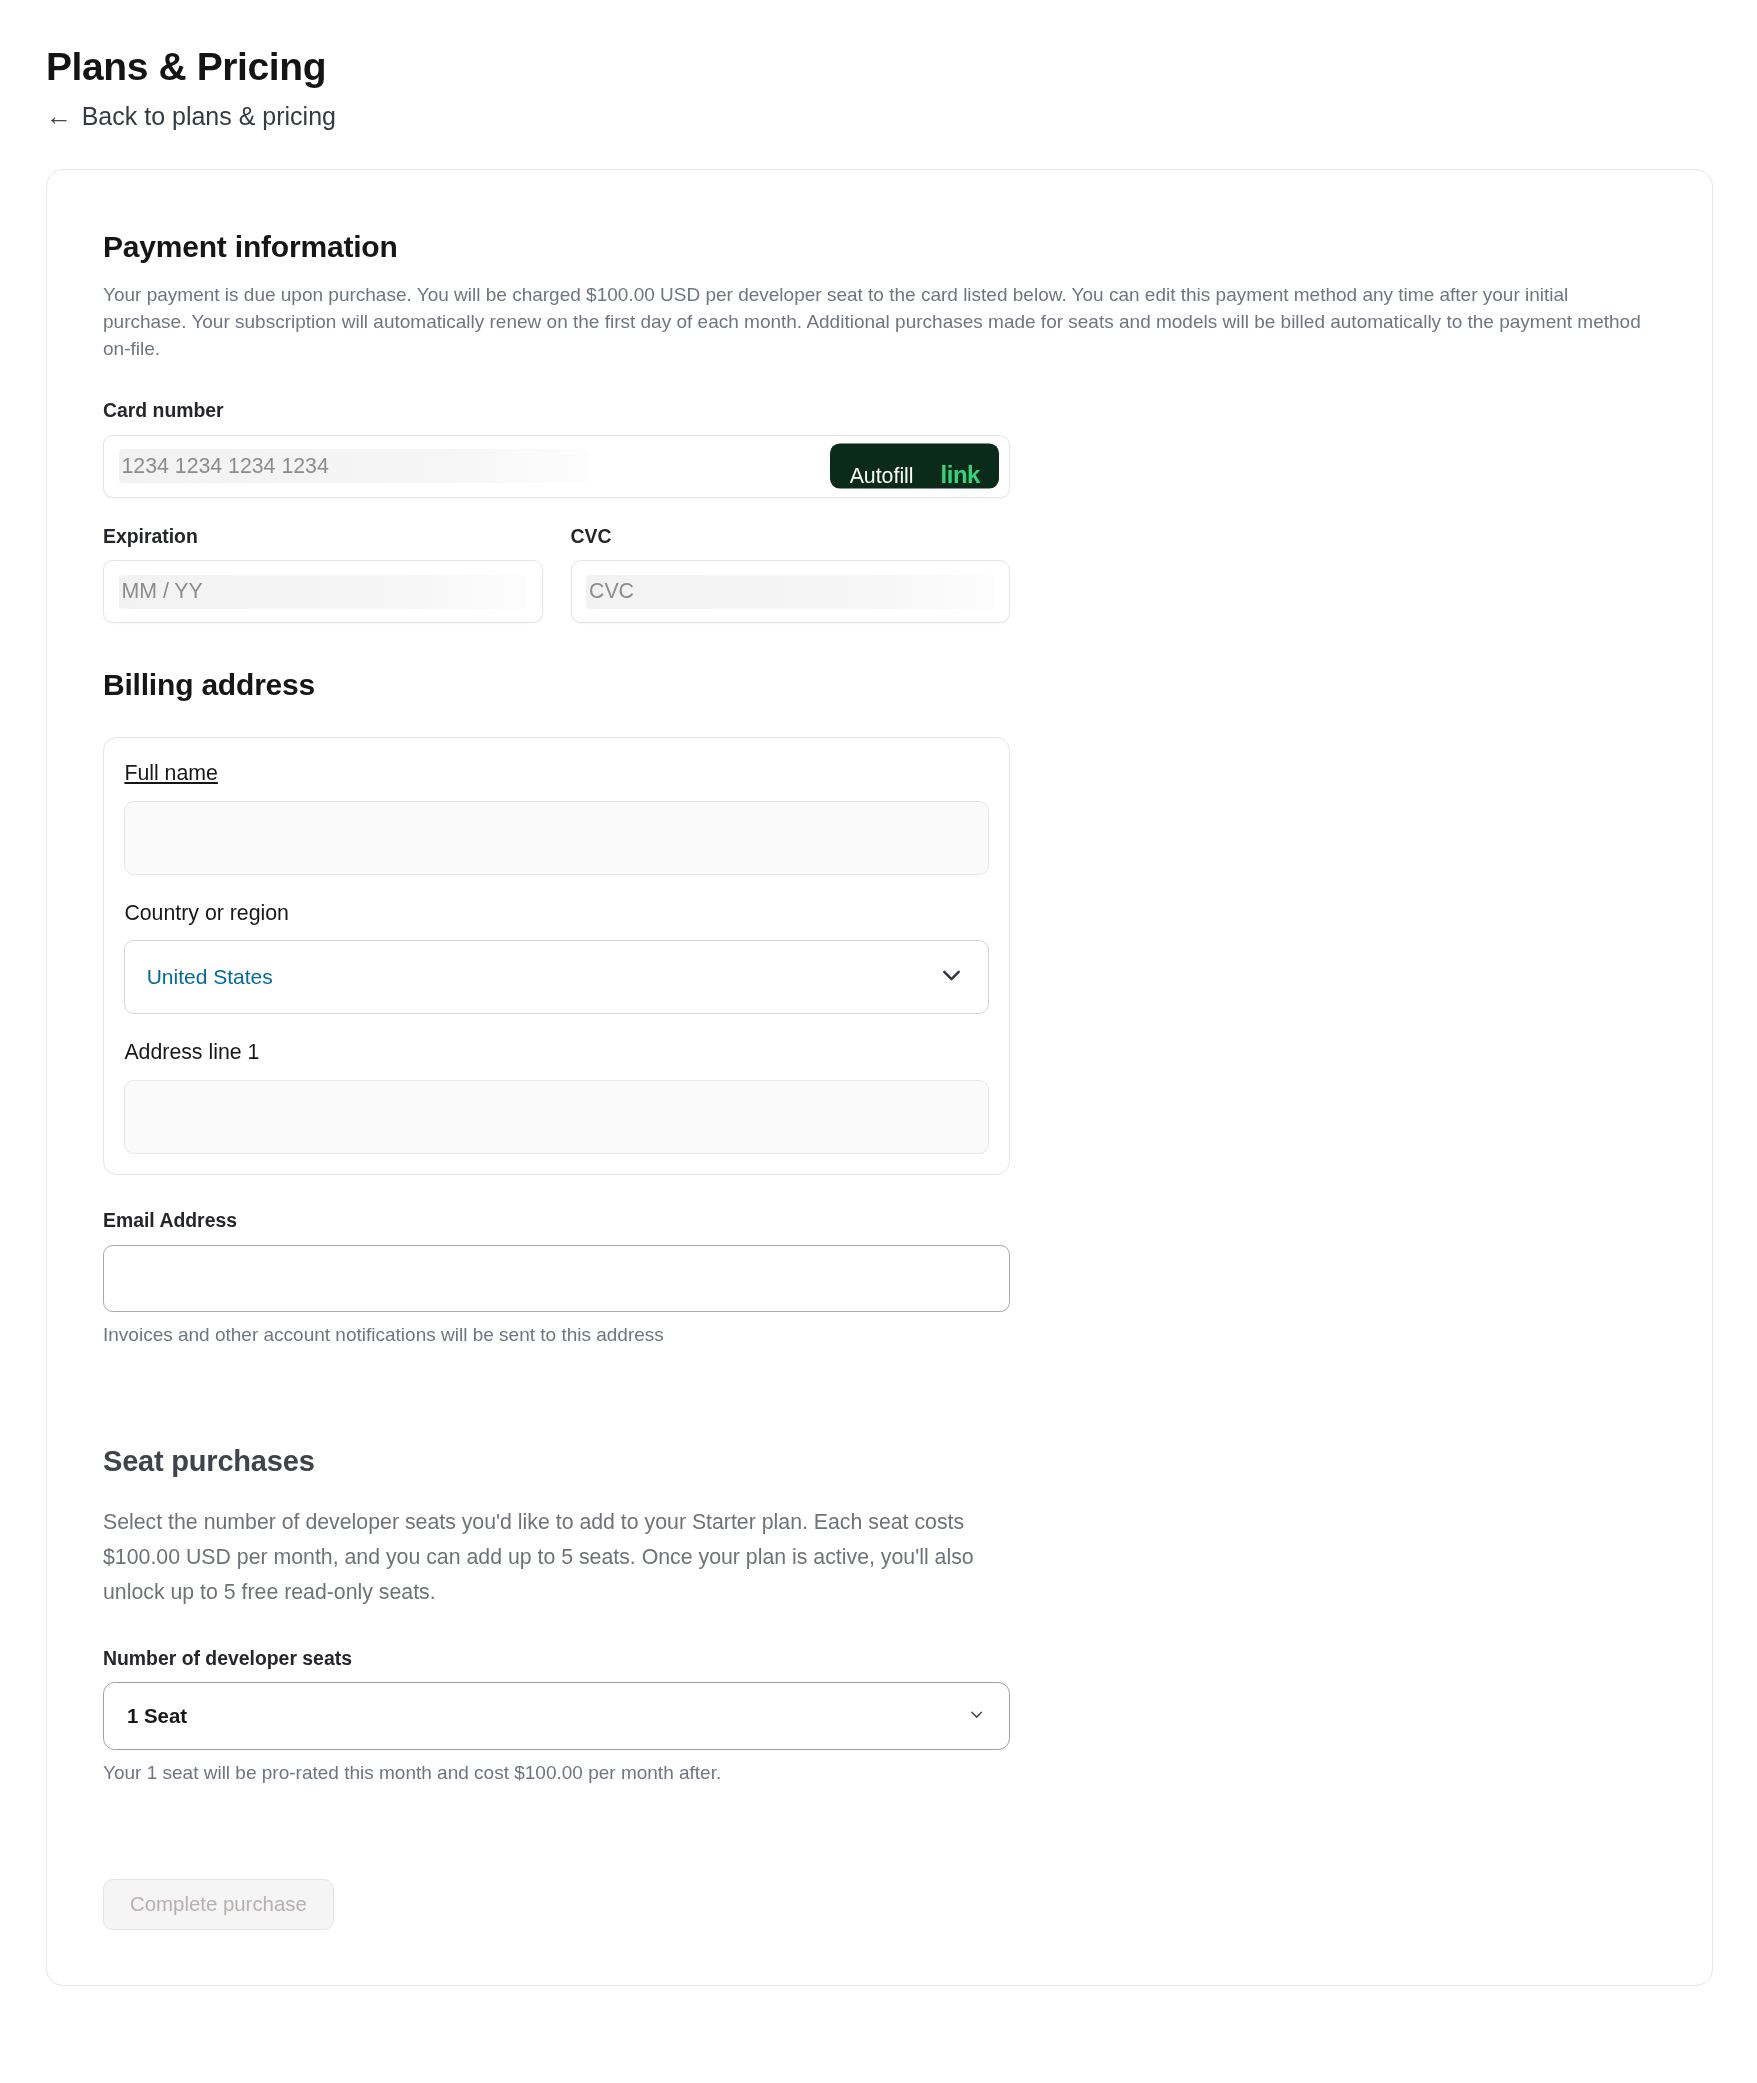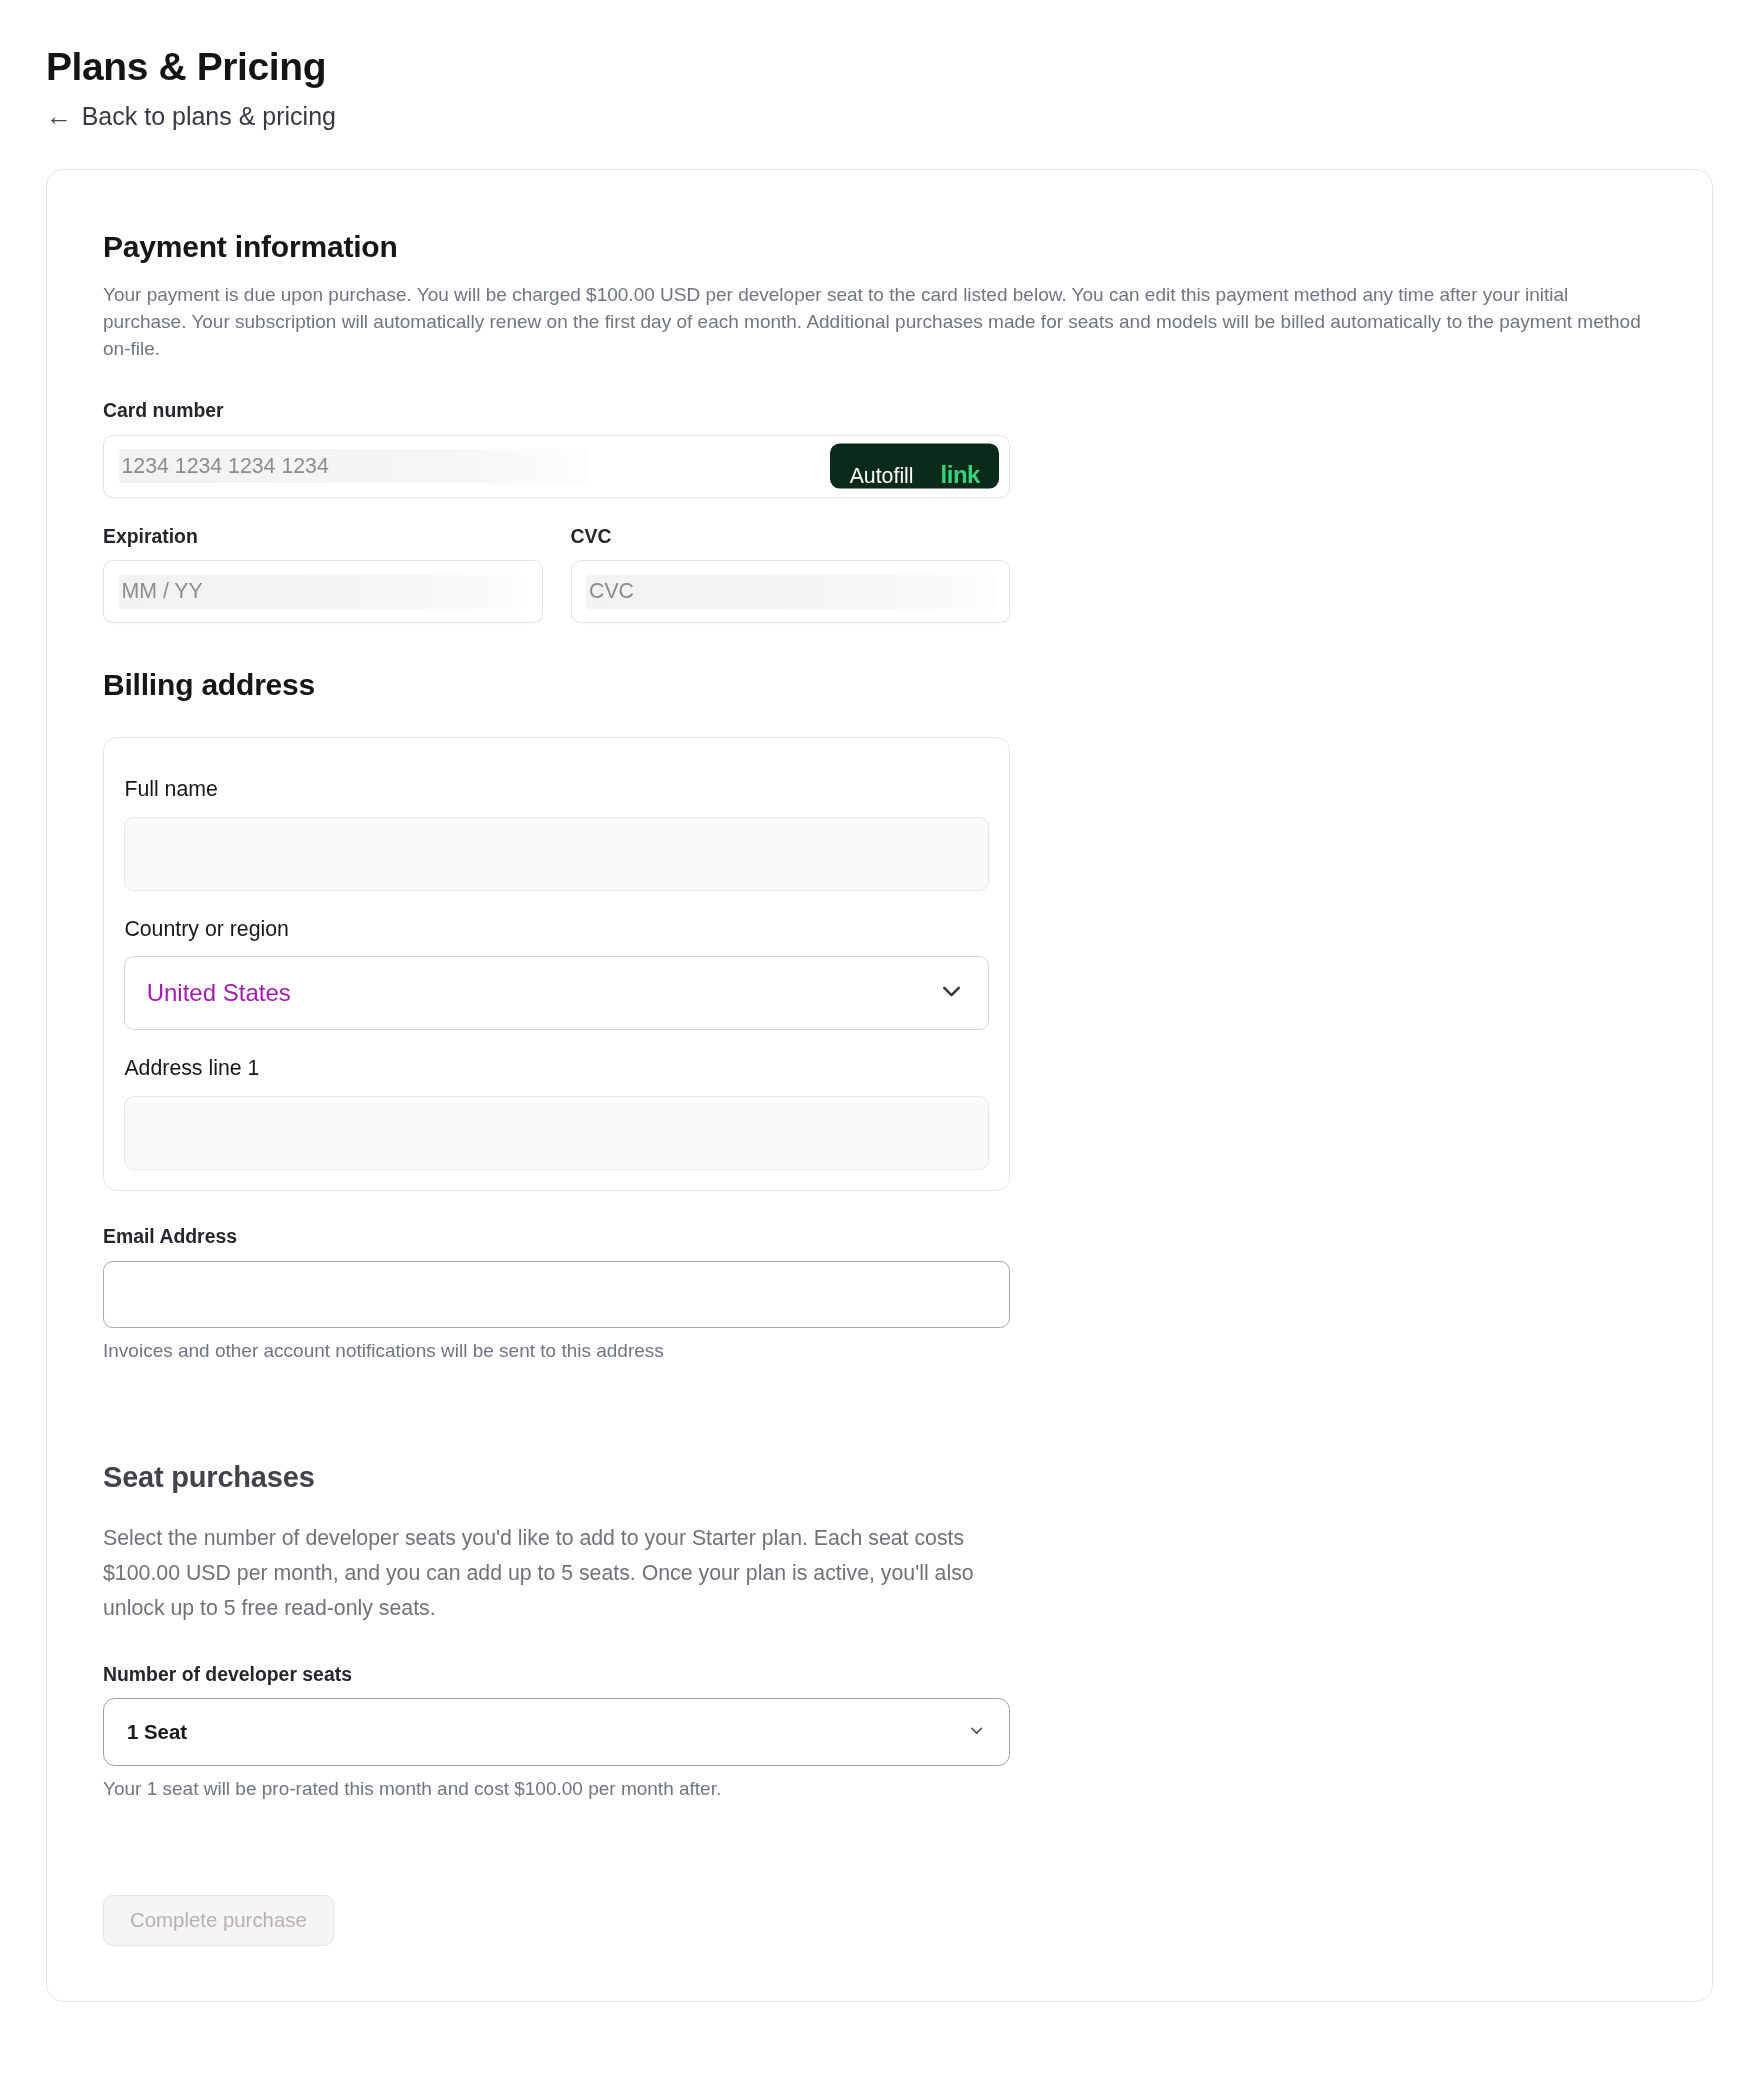--- a/index.html
+++ b/index.html
@@ -137,21 +137,21 @@
     background: #ffffff;
   }
   .billing-label {
     display: block;
     font-size: 21.3px;
     font-weight: 400;
     color: #18181b;
     margin: 0 0 14.6px 0;
   }
   .billing-group { margin-top: 26px; }
-  .billing-group:first-child { margin-top: 16px; }
+  .billing-group:first-child { margin-top: 0; text-decoration: underline; }
   .billing-input {
     width: 100%;
     height: 74px;
     border: 1px solid #e7e7e7;
     border-radius: 9.7px;
     background: #fafafa;
     padding: 0 19.4px;
     font-family: "Liberation Sans", sans-serif;
     font-size: 21.3px;
     color: #111111;
@@ -162,21 +162,21 @@
     align-items: center;
     justify-content: space-between;
     width: 100%;
     height: 74px;
     border: 1px solid #d6d6d6;
     border-radius: 9.7px;
     background: #ffffff;
     padding: 0 21.3px;
     cursor: pointer;
   }
-  .select-box .select-value { font-size: 24px; color: #a21caf; }
+  .select-box .select-value { font-size: 21px; color: #0369a1; }
 
   .email-block { margin-top: 34px; }
   .email-input {
     width: 907px;
     height: 67px;
     border: 1px solid #a8a8a8;
     border-radius: 9.7px;
     background: #ffffff;
     padding: 0 19.4px;
     font-family: "Liberation Sans", sans-serif;

